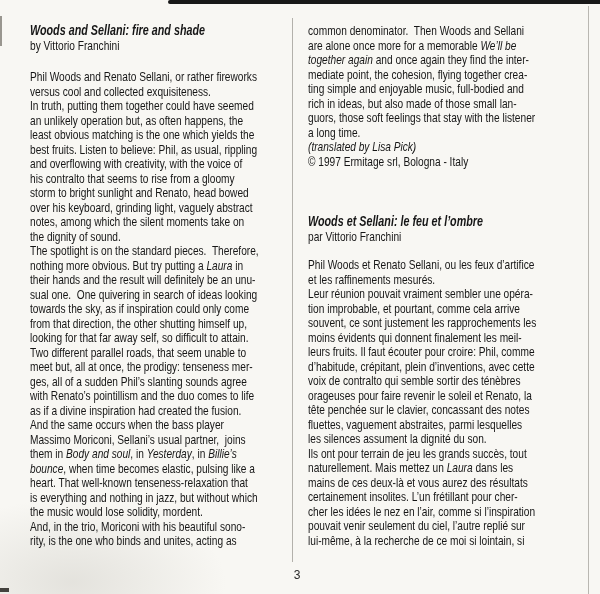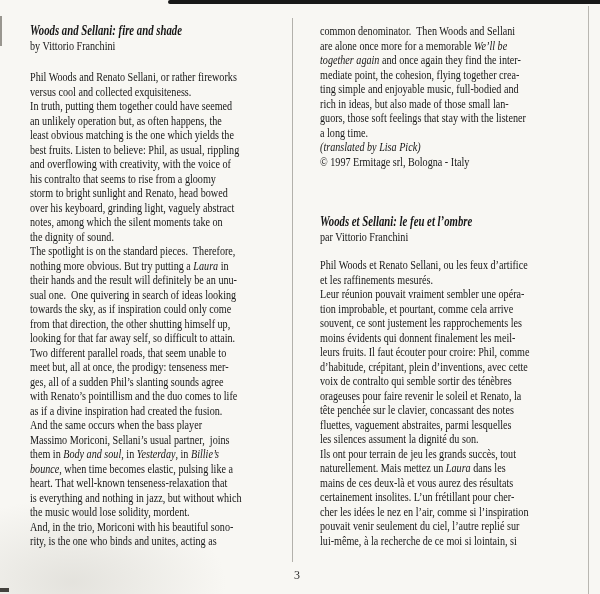--- a/index.html
+++ b/index.html
@@ -6,31 +6,30 @@
   body {
     width:600px; height:594px; overflow:hidden; position:relative;
     background:#f8f7f3;
     font-family:"Liberation Sans", sans-serif;
   }
   .page {
     position:absolute; inset:0;
     background:
       radial-gradient(220px 120px at 12% 98%, rgba(190,188,180,0.35), rgba(190,188,180,0) 70%),
       #f8f7f3;
-    font-family: Liberation Serif, serif;
   }
   .scan-edge-top { position:absolute; left:168px; top:0; width:432px; height:4px; background:#181818; border-radius:2px 0 0 2px; }
   .scan-edge-right { position:absolute; left:588px; top:6px; width:1px; height:588px; background:#b9b7b1; }
   .scan-edge-left-tick { position:absolute; left:0; top:16px; width:2px; height:30px; background:#99968f; }
   .scan-corner-mark { position:absolute; left:0; top:588px; width:9px; height:4px; background:#44423e; }
   .divider { position:absolute; left:292px; top:18px; width:1px; height:544px; background:#b3b1ab; }
 
   .col { position:absolute; top:24px; }
   .col-left  { left:30px;  width:264px; }
-  .col-right { left:320px; width:272px; }
+  .col-right { left:308px; width:272px; }
   .col-inner { width:340px; transform:scaleX(0.78); transform-origin:0 0; }
 
   .line {
     font-size:13px; line-height:14.5px; color:#161616;
     white-space:pre;
   }
   .line.heading { font-size:13.8px; font-weight:bold; font-style:italic; }
   .it { font-style:italic; }
   .bd { font-weight:bold; }
 

